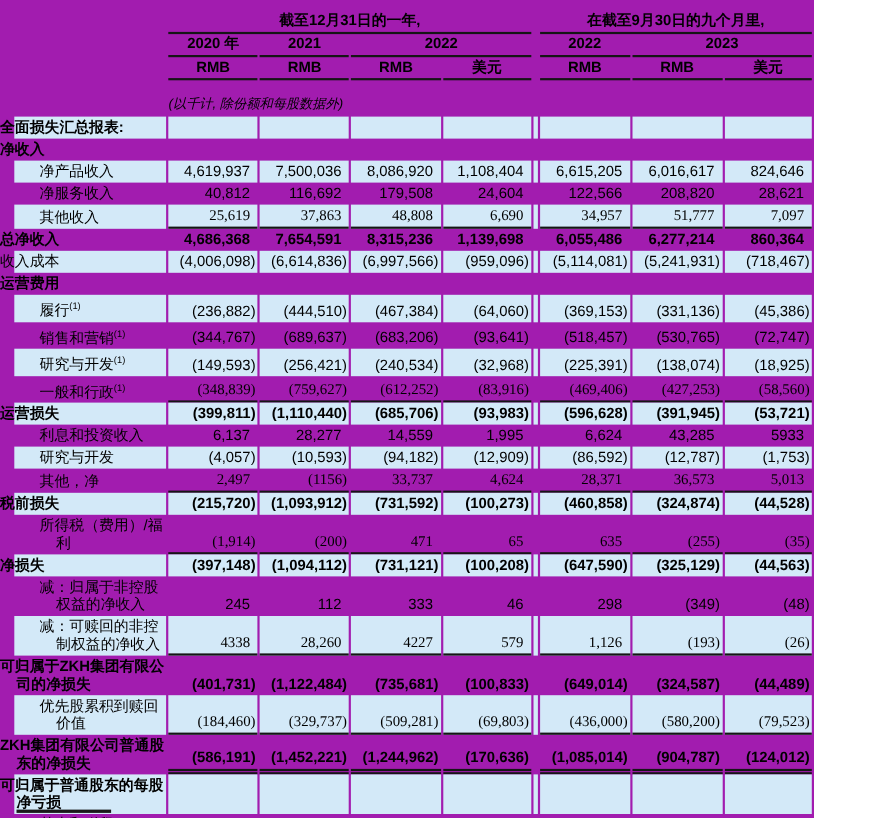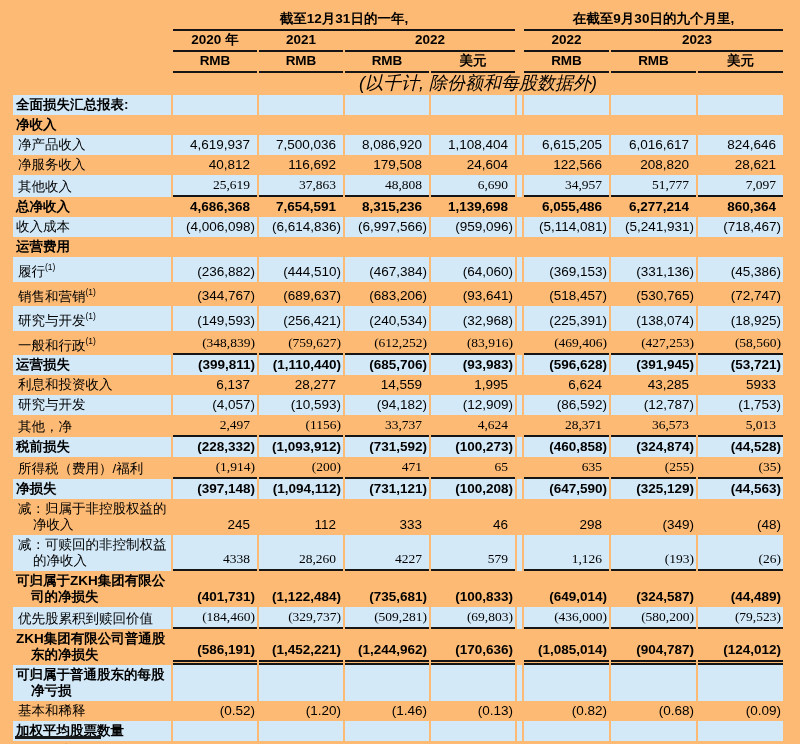--- a/index.html
+++ b/index.html
@@ -1,31 +1,31 @@
 <!DOCTYPE html>
 <html><head>
 <meta charset="utf-8">
 <style>
   html,body{margin:0;padding:0;background:#fff;}
-  .page{position:relative;width:800px;height:744px;background:#fdba74;overflow:hidden;
+  .page{position:relative;width:740px;height:744px;background:#a21caf;overflow:hidden;
         font-family:"Liberation Sans","DejaVu Sans",sans-serif;color:#000;}
   table{border-collapse:separate;border-spacing:2px 0;table-layout:fixed;
         margin:10px 0 0 11px;font-size:13.5px;}
   col.label{width:158px}
   col.c{width:84px}
   col.c2{width:85px}
   col.gapc{width:5px}
   td,th{vertical-align:bottom;line-height:16px;padding:2px 0;font-weight:normal;}
   tr.hd th{font-weight:bold;text-align:center;border-bottom:2px solid #151515;padding:1px 0 2px;}
-  td.note{font-style:italic;text-align:center;font-size:18px;padding:2px 0 4px;}
+  td.note{font-style:italic;text-align:left;font-size:12px;padding:13px 0 4px;}
   td.num{text-align:right;padding:2px 7px 2px 0;white-space:nowrap;}
   td.num.paren{padding-right:2px;}
   .bold{font-weight:bold;}
-  .lab.lvl0{padding-left:18px;text-indent:-15px;}
-  .lab.lvl1{padding-left:20px;text-indent:-15px;}
+  .lab.lvl0{padding-left:2px;text-indent:-15px;}
+  .lab.lvl1{padding-left:38px;text-indent:-15px;}
   .rs{border-bottom:2px solid #151515;font-family:Liberation Serif, serif;}
   .rd{border-bottom:5px double #151515;}
   tr.b td,tr.b th{background:#d3e9f8;}
   sup{font-size:8.5px;}
   .widecell{padding:2px 0;}
   .flexrow{display:flex;align-items:baseline;gap:4px;padding-right:6px;}
   .flexrow .lab{margin-right:auto;font-size:13.5px;text-indent:0;}
   .flexrow .num{white-space:nowrap;font-size:12.5px;}
   .footrule{position:absolute;left:15px;top:736px;width:86px;height:3px;background:#1a1a1a;}
 </style>
@@ -249,21 +249,21 @@
           <td class="num rs paren">(1156)</td>
           <td class="num rs">33,737</td>
           <td class="num rs">4,624</td>
           <td class="gap"></td>
           <td class="num rs">28,371</td>
           <td class="num rs">36,573</td>
           <td class="num rs">5,013</td>
         </tr>
         <tr class="b">
           <td class="lab lvl0 bold">税前损失</td>
-          <td class="num bold paren">(228,332)</td>
+          <td class="num bold paren">(215,720)</td>
           <td class="num bold paren">(1,093,912)</td>
           <td class="num bold paren">(731,592)</td>
           <td class="num bold paren">(100,273)</td>
           <td class="gap"></td>
           <td class="num bold paren">(460,858)</td>
           <td class="num bold paren">(324,874)</td>
           <td class="num bold paren">(44,528)</td>
         </tr>
         <tr>
           <td class="lab lvl1">所得税（费用）/福利</td>

